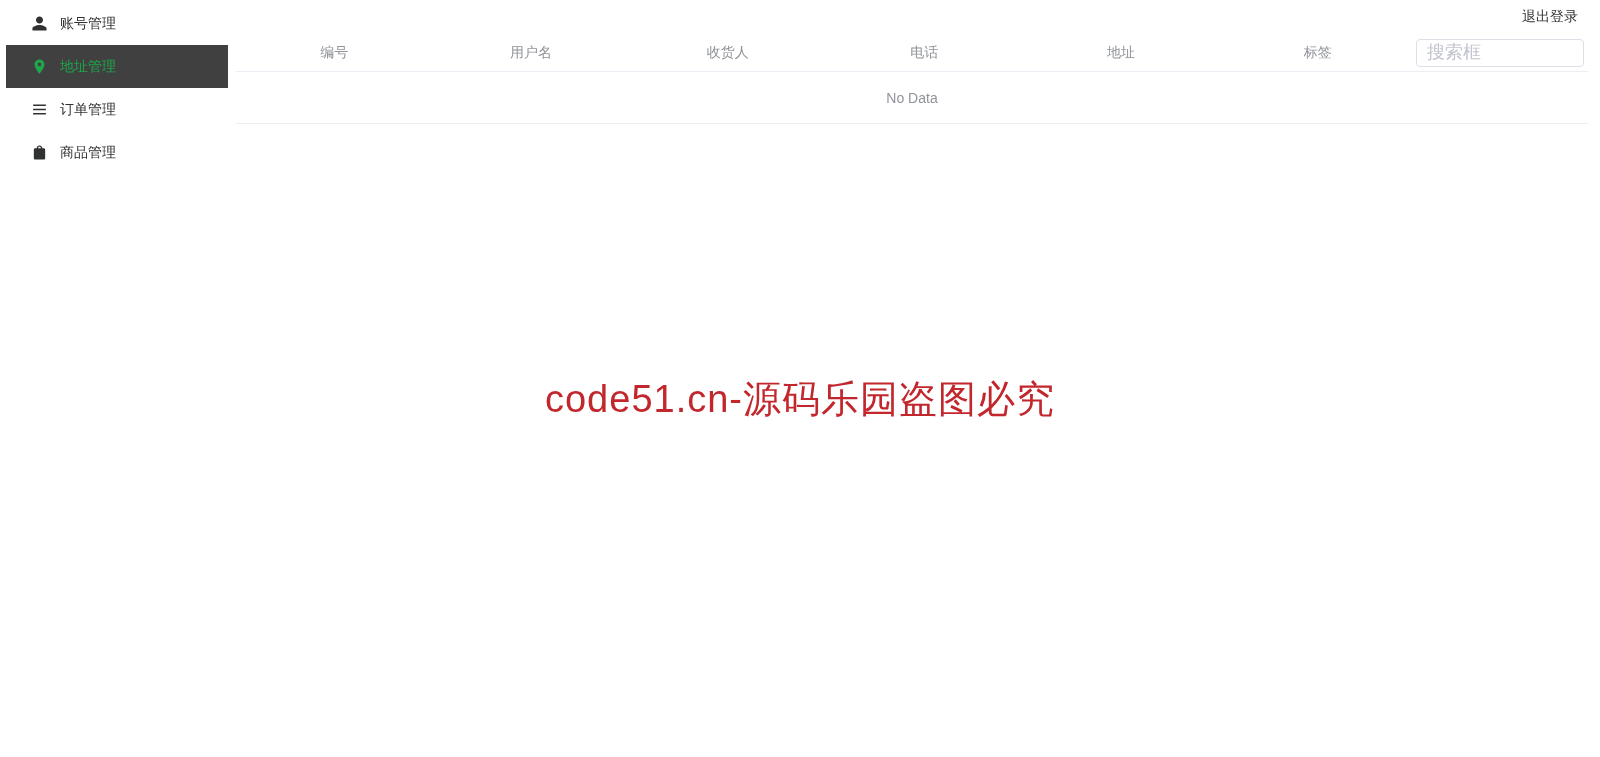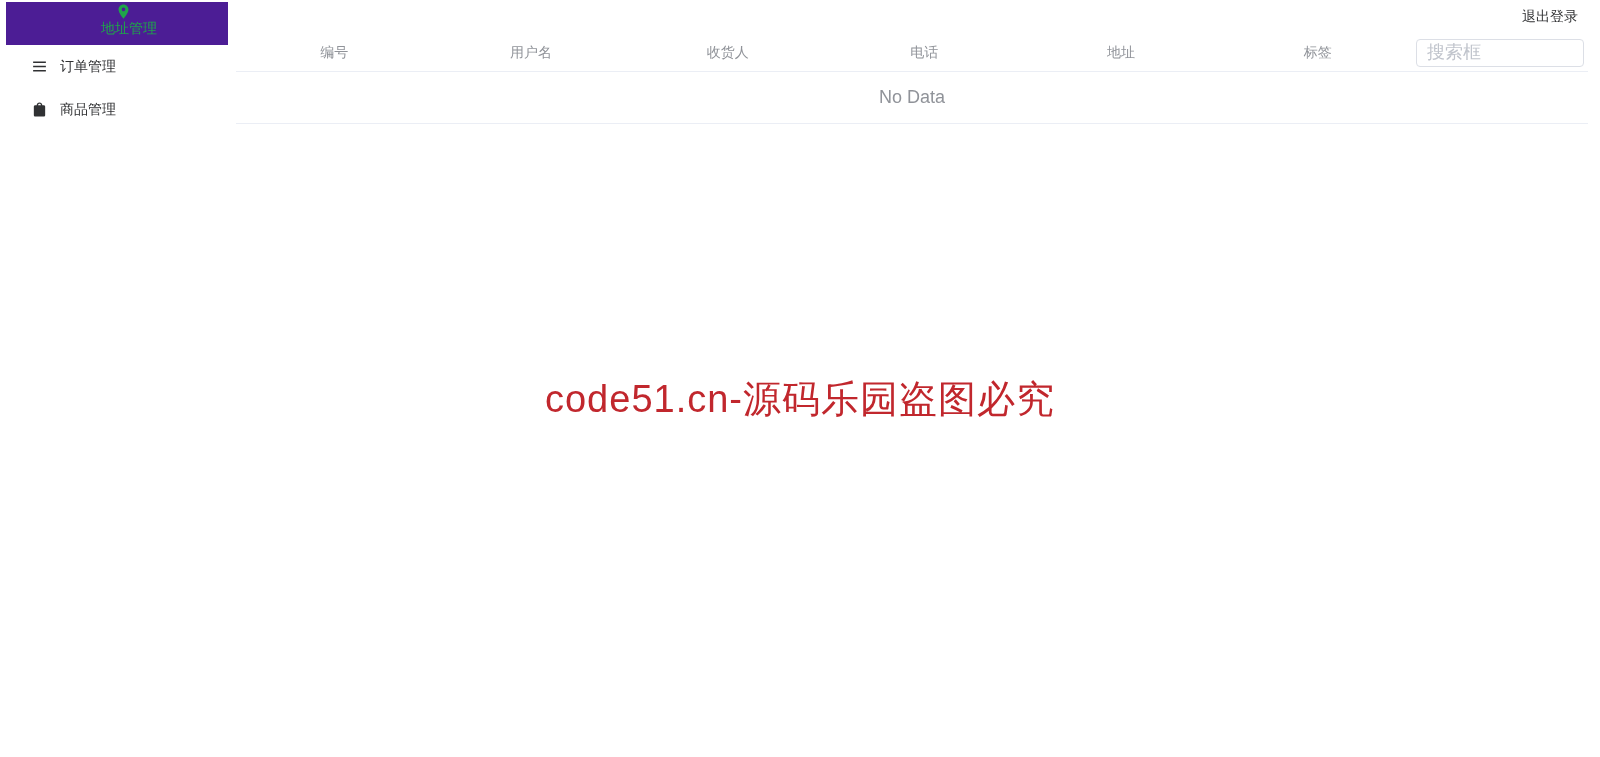--- a/index.html
+++ b/index.html
@@ -27,23 +27,22 @@
     .sidebar-item {
       display: flex;
       align-items: center;
       height: 43px;
       padding-left: 24px;
       cursor: pointer;
       color: #303133;
       font-size: 14px;
     }
     .sidebar-item.active {
-      background: #4c1d95;
+      background: #404040;
       color: #1fa54a;
-      flex-direction: column;
     }
     .sidebar-item .icon {
       width: 18px;
       height: 18px;
       display: inline-flex;
       align-items: center;
       justify-content: center;
       margin-right: 12px;
     }
     .sidebar-item.active .icon svg {
@@ -101,40 +100,48 @@
     }
     .search-input::placeholder {
       color: #c0c4cc;
     }
     .table-empty {
       height: 52px;
       display: flex;
       align-items: center;
       justify-content: center;
       color: #909399;
-      font-size: 18px;
+      font-size: 14px;
       border-bottom: 1px solid #ebeef5;
     }
     .watermark {
       position: absolute;
       top: 374px;
       left: 0;
       right: 0;
       text-align: center;
       color: #c1272d;
       font-size: 38px;
       font-family: "SimHei", "Microsoft YaHei", sans-serif;
       letter-spacing: 1px;
       pointer-events: none;
     }
   </style>
 </head>
 <body>
 
 <div class="sidebar">
+  <div class="sidebar-item">
+    <span class="icon">
+      <svg viewBox="0 0 24 24" width="17" height="17">
+          <path d="M12 12c2.7 0 5-2.3 5-5s-2.3-5-5-5-5 2.3-5 5 2.3 5 5 5zm0 2c-3.3 0-10 1.7-10 5v3h20v-3c0-3.3-6.7-5-10-5z"></path>
+        </svg>
+    </span>
+    <span>账号管理</span>
+  </div>
   <div class="sidebar-item active">
     <span class="icon">
       <svg viewBox="0 0 24 24" width="17" height="17">
           <path d="M12 2C8.1 2 5 5.1 5 9c0 5.2 7 13 7 13s7-7.8 7-13c0-3.9-3.1-7-7-7zm0 9.5c-1.4 0-2.5-1.1-2.5-2.5S10.6 6.5 12 6.5s2.5 1.1 2.5 2.5S13.4 11.5 12 11.5z"></path>
         </svg>
     </span>
     <span>地址管理</span>
   </div>
   <div class="sidebar-item">
     <span class="icon">

